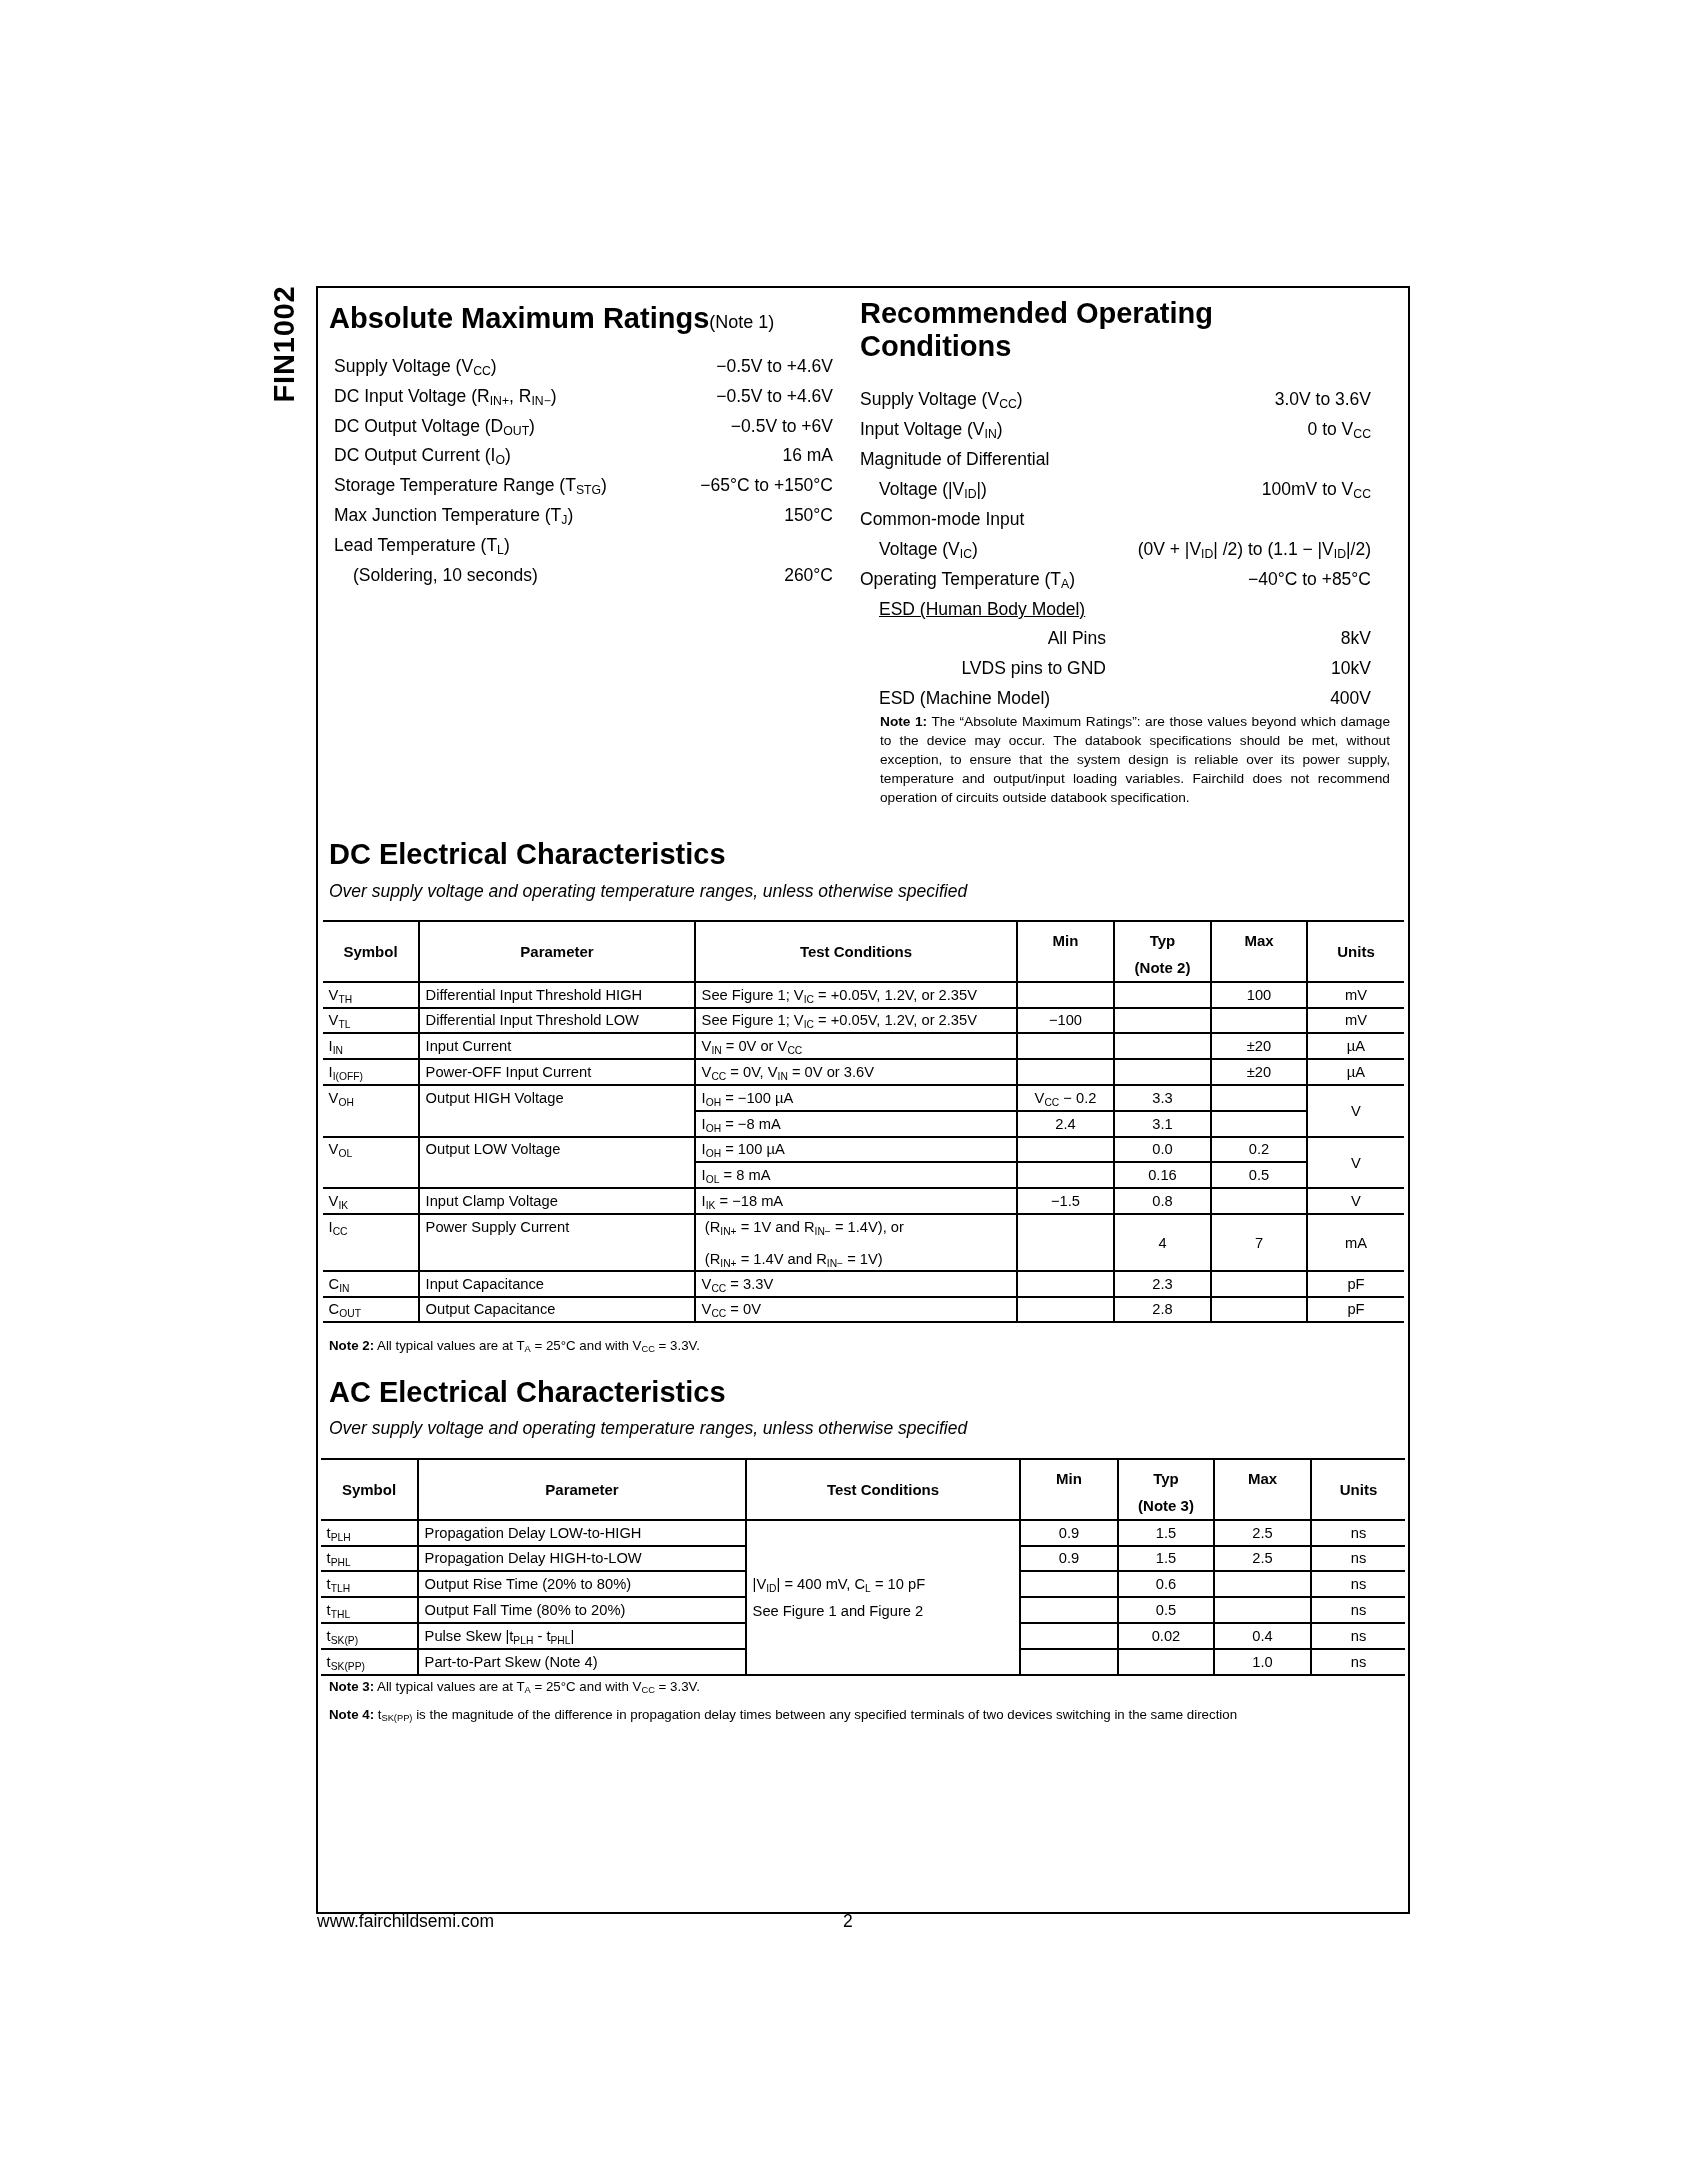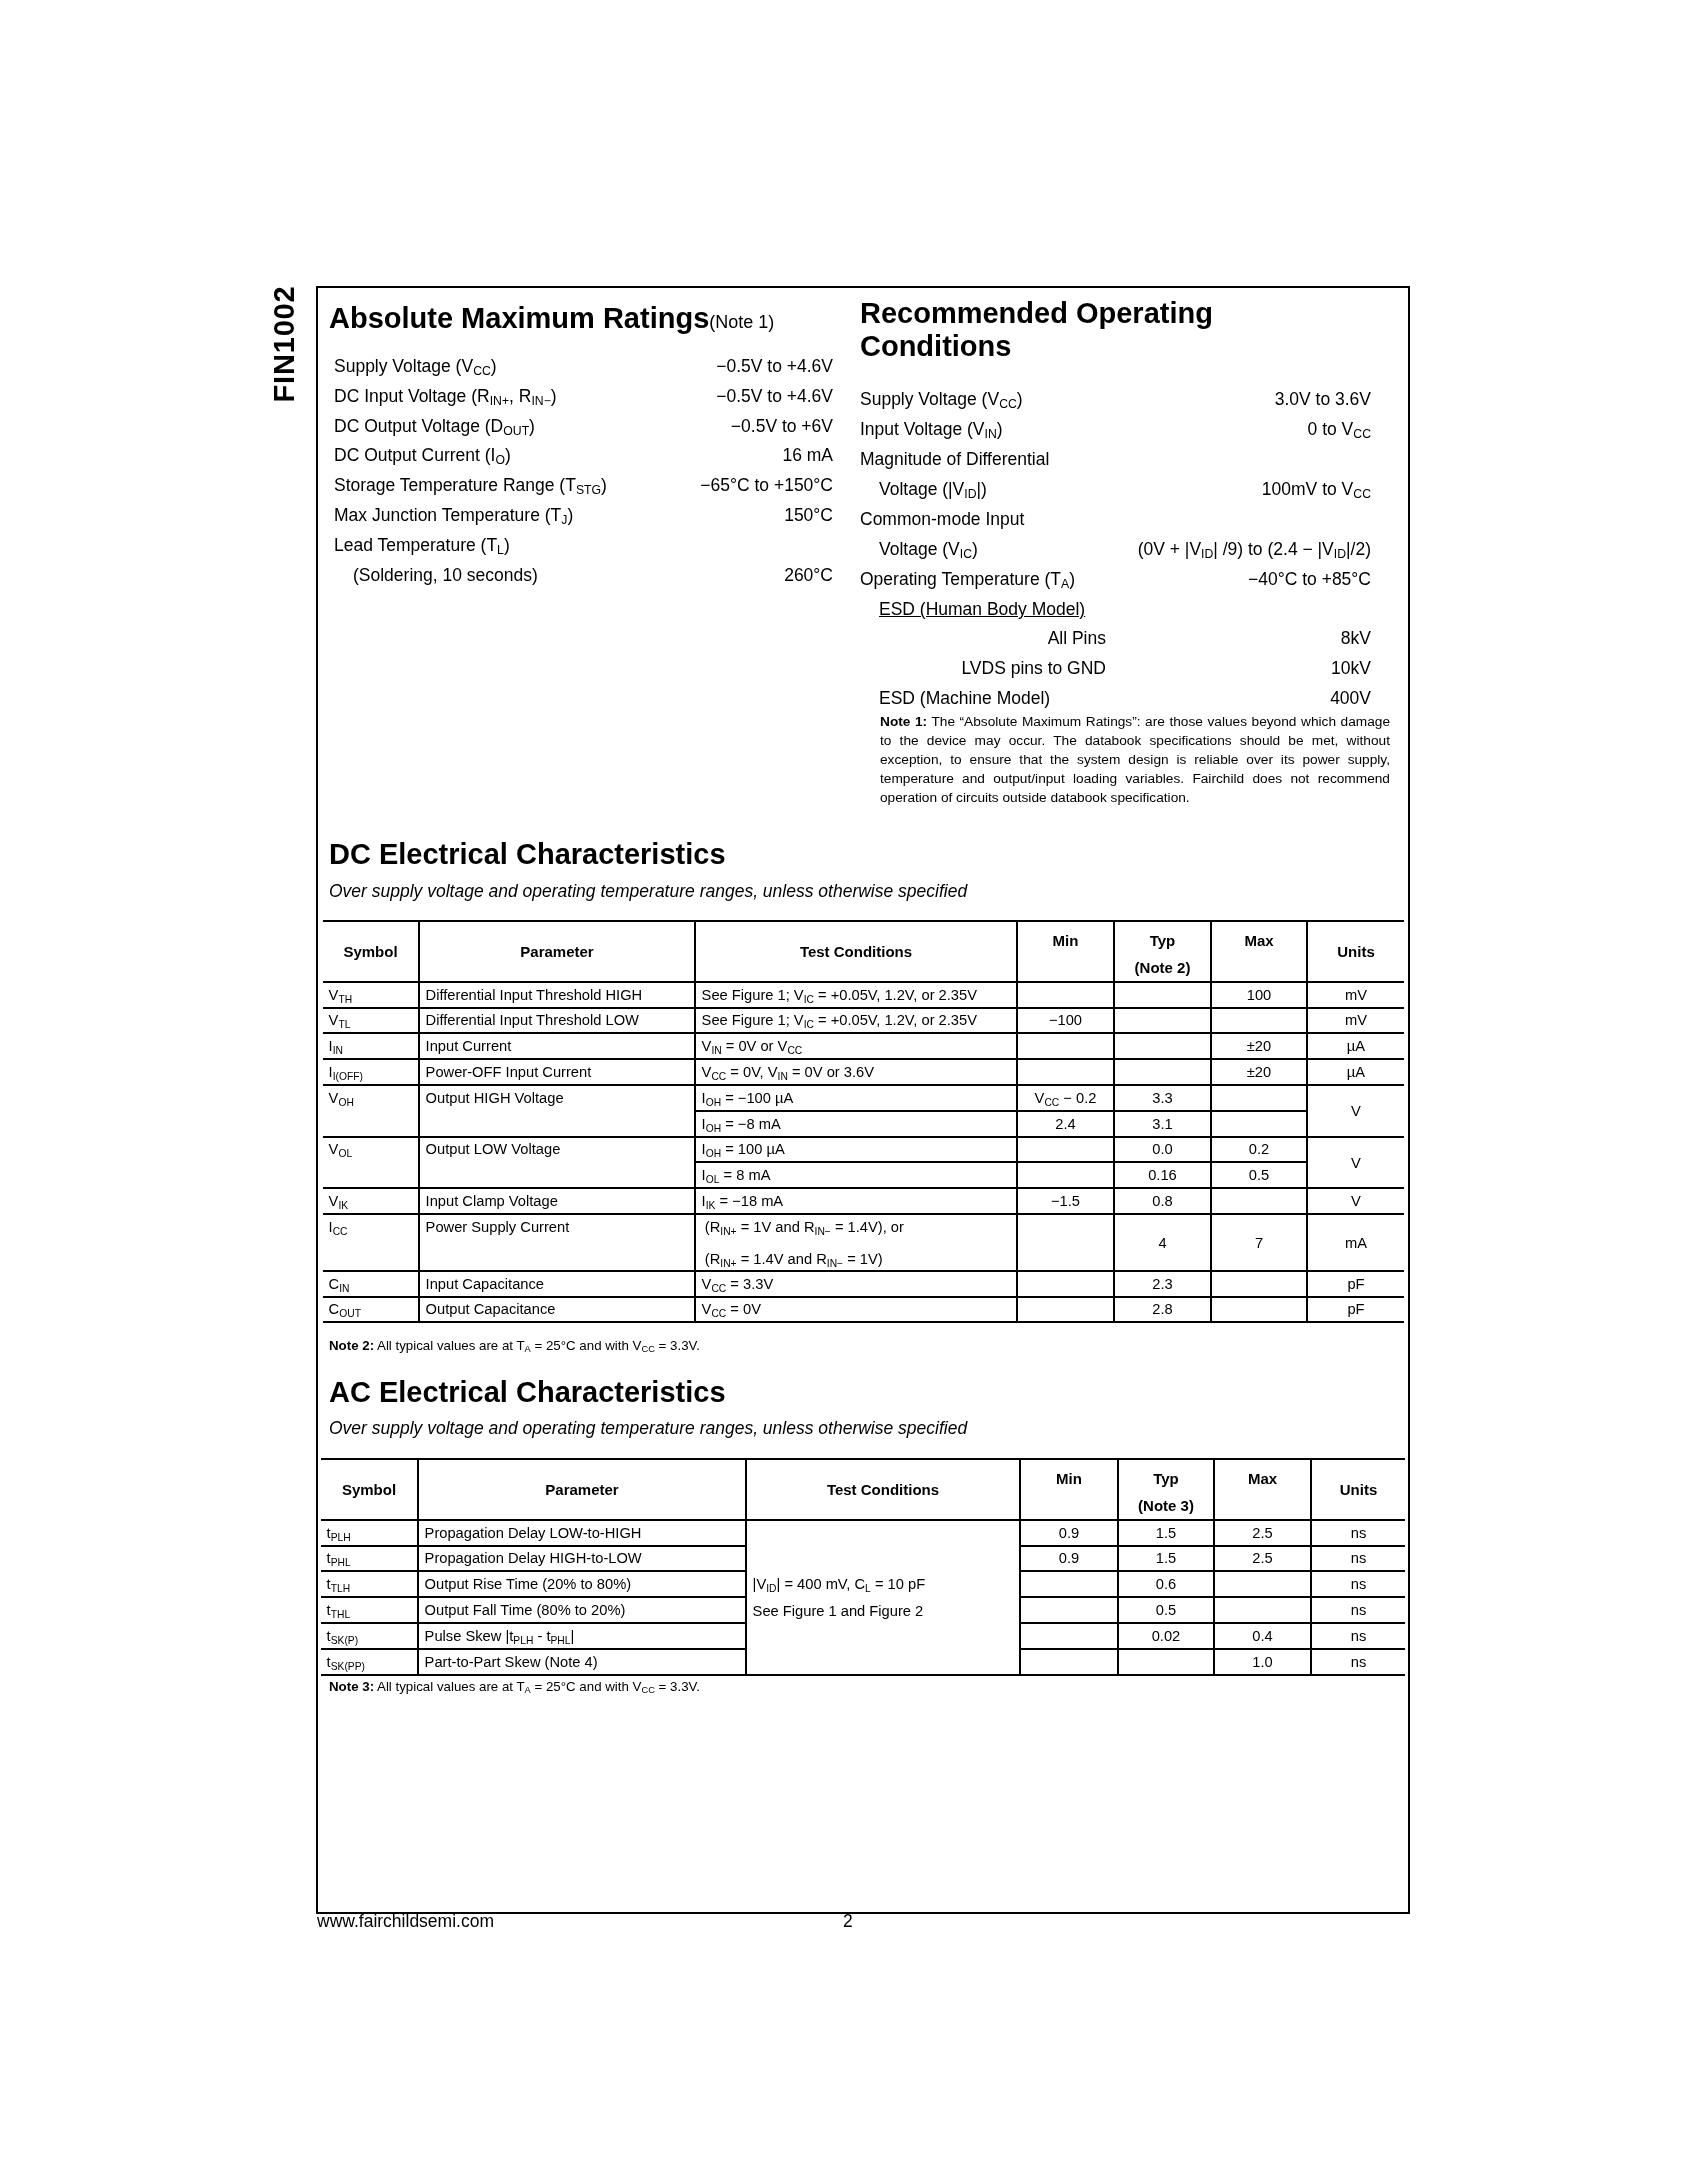--- a/index.html
+++ b/index.html
@@ -99,21 +99,21 @@
     <div class="spec-row" style="left: 860px; width: 511px; top: 479px;">
       <span class="lbl" style="left: 19px;"><span>Voltage (|V</span><sub>ID</sub><span>|)</span></span>
       <span class="val"><span>100mV to V</span><sub>CC</sub></span>
     </div>
     <div class="spec-row" style="left: 860px; width: 511px; top: 509px;">
       <span class="lbl" style="left: 0px;"><span>Common-mode Input</span></span>
       <span class="val"></span>
     </div>
     <div class="spec-row" style="left: 860px; width: 511px; top: 539px;">
       <span class="lbl" style="left: 19px;"><span>Voltage (V</span><sub>IC</sub><span>)</span></span>
-      <span class="val"><span>(0V + |V</span><sub>ID</sub><span>| /9) to (2.4 − |V</span><sub>ID</sub><span>|/2)</span></span>
+      <span class="val"><span>(0V + |V</span><sub>ID</sub><span>| /2) to (1.1 − |V</span><sub>ID</sub><span>|/2)</span></span>
     </div>
     <div class="spec-row" style="left: 860px; width: 511px; top: 569px;">
       <span class="lbl" style="left: 0px;"><span>Operating Temperature (T</span><sub>A</sub><span>)</span></span>
       <span class="val"><span>−40°C to +85°C</span></span>
     </div>
     <div class="spec-row" style="left: 860px; width: 511px; top: 599px;">
       <span class="lbl" style="left: 19px; text-decoration: underline;"><span>ESD (Human Body Model)</span></span>
       <span class="val"></span>
     </div>
     <div class="spec-row" style="left: 860px; width: 511px; top: 628px;">
@@ -354,17 +354,18 @@
         <td class="c"><span>1.0</span></td>
         <td class="c"><span>ns</span></td>
       </tr>
     </tbody>
 </table>
 
 <div class="tabnote" style="left:329px; top:1677px;">
   <b>Note 3:</b><span><span> All typical values are at T</span><sub>A</sub><span> = 25°C and with V</span><sub>CC</sub><span> = 3.3V.</span></span>
 </div>
 <div class="tabnote" style="left:329px; top:1705px;">
+  <div><b>Note 4:</b><span> t</span><sub>SK(PP)</sub><span> is the magnitude of the difference in propagation delay times between any specified terminals of two devices switching in the same direction</span></div>
 </div>
 
 <div class="footer" style="left:317px; top:1911px;">www.fairchildsemi.com</div>
 <div class="footer" style="left:843px; top:1911px;">2</div>
 
 
 </body></html>

